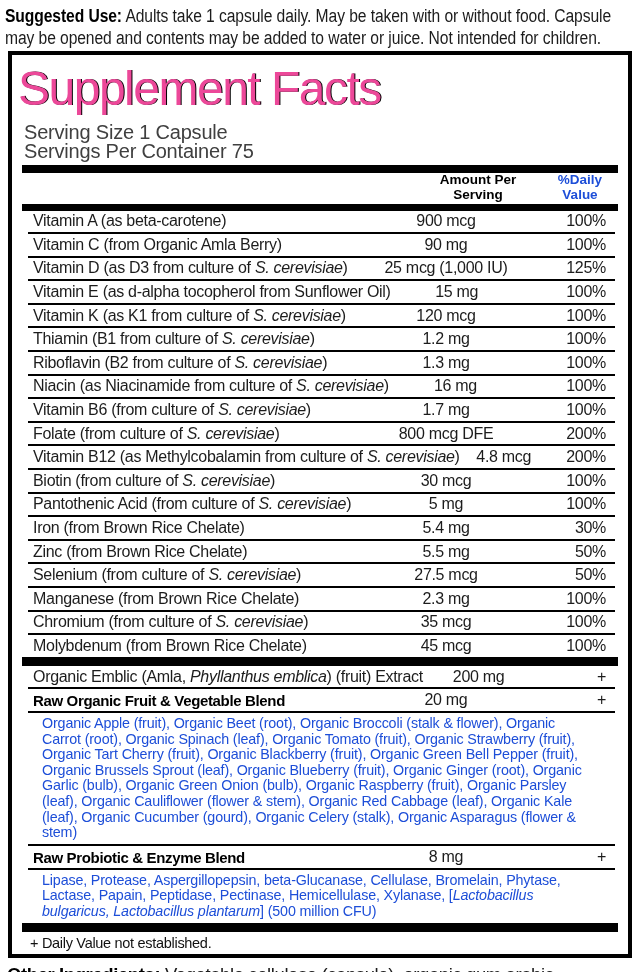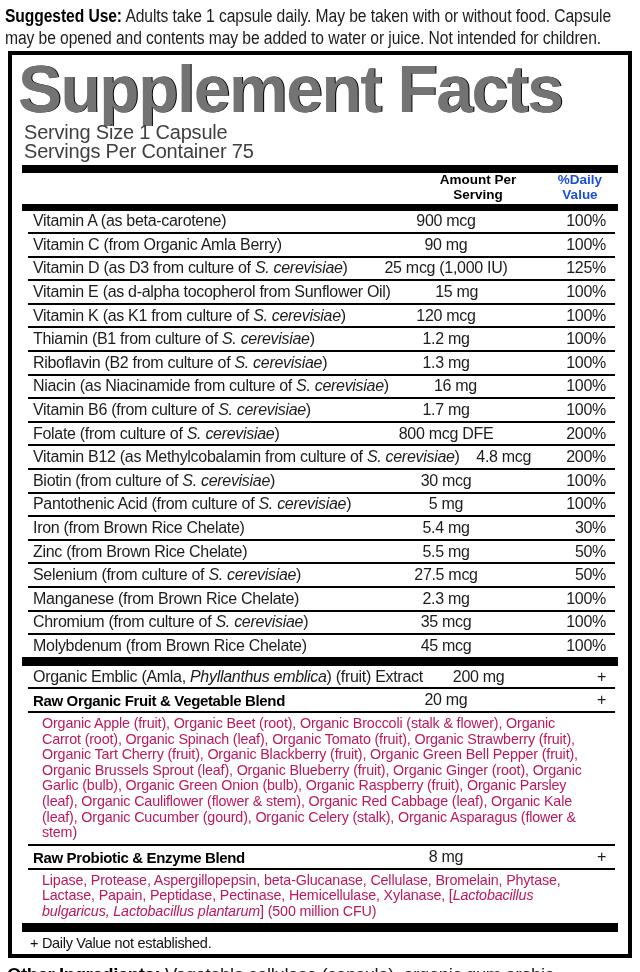--- a/index.html
+++ b/index.html
@@ -13,21 +13,21 @@
   
   .suggested{
     margin:0;width:726px;transform:scaleX(0.869);transform-origin:0 0;
     font-size:18px;line-height:21.5px;letter-spacing:-0.1px;color:#1c1c1c;
   }
   .suggested b{color:#000;}
 
   
   .box{margin:2px 3px 0 3px;border:4px solid #000;padding:1px 8px 0 8px;background:#fff;}
   .title{
-    font-weight:bold;font-size:66px;line-height:58px;letter-spacing:-1.5px;color:#737373;
+    font-weight:normal;font-size:48px;line-height:58px;letter-spacing:-1.5px;color:#ec4899;
     margin:4px 0 5px -2px;text-shadow:1px 0 0 #000;white-space:nowrap;
   }
   .serving{font-size:20px;line-height:19px;letter-spacing:-0.2px;margin-left:4px;color:#404040;}
 
   .bar{background:#000;margin:0 2px;}
   .bar-md{height:8px;margin-top:4px;}
   .bar-sm{height:6.5px;}
   .bar-lg{height:9px;}
 
   .head-row{display:flex;align-items:flex-start;margin:0 5px 0 8px;padding:0 0 2px 0;}
@@ -43,21 +43,21 @@
   .rows .row:last-child{border-bottom:none;}
   .row .lbl{flex:1;white-space:nowrap;padding-left:5px;}
   .row .amt{width:150px;box-sizing:border-box;text-align:center;padding-right:8px;white-space:nowrap;}
   .row .dv{width:90px;box-sizing:border-box;text-align:right;padding-right:9px;}
   .single{margin:0 5px 0 8px;}
   .blend .lbl{font-weight:bold;font-size:15px;letter-spacing:-0.35px;color:#000;}
   .it{font-style:italic;}
 
   .para{
     margin:0 5px 0 8px;padding:3px 30px 3.5px 14px;border-bottom:2.4px solid #000;
-    font-size:14.3px;line-height:15.6px;letter-spacing:-0.15px;color:#be185d;
+    font-size:14.3px;line-height:15.6px;letter-spacing:-0.15px;color:#1d4ed8;
   }
   .para.no-sep{border-bottom:none;}
 
   .footnote{margin:3px 5px 3px 10px;font-size:14.5px;letter-spacing:-0.3px;color:#111;}
 
   .other{margin:6px 0 0 2px;font-size:18.5px;letter-spacing:-0.4px;color:#1c1c1c;}
   .other b{color:#000;}
 </style>
 </head>
 <body>

